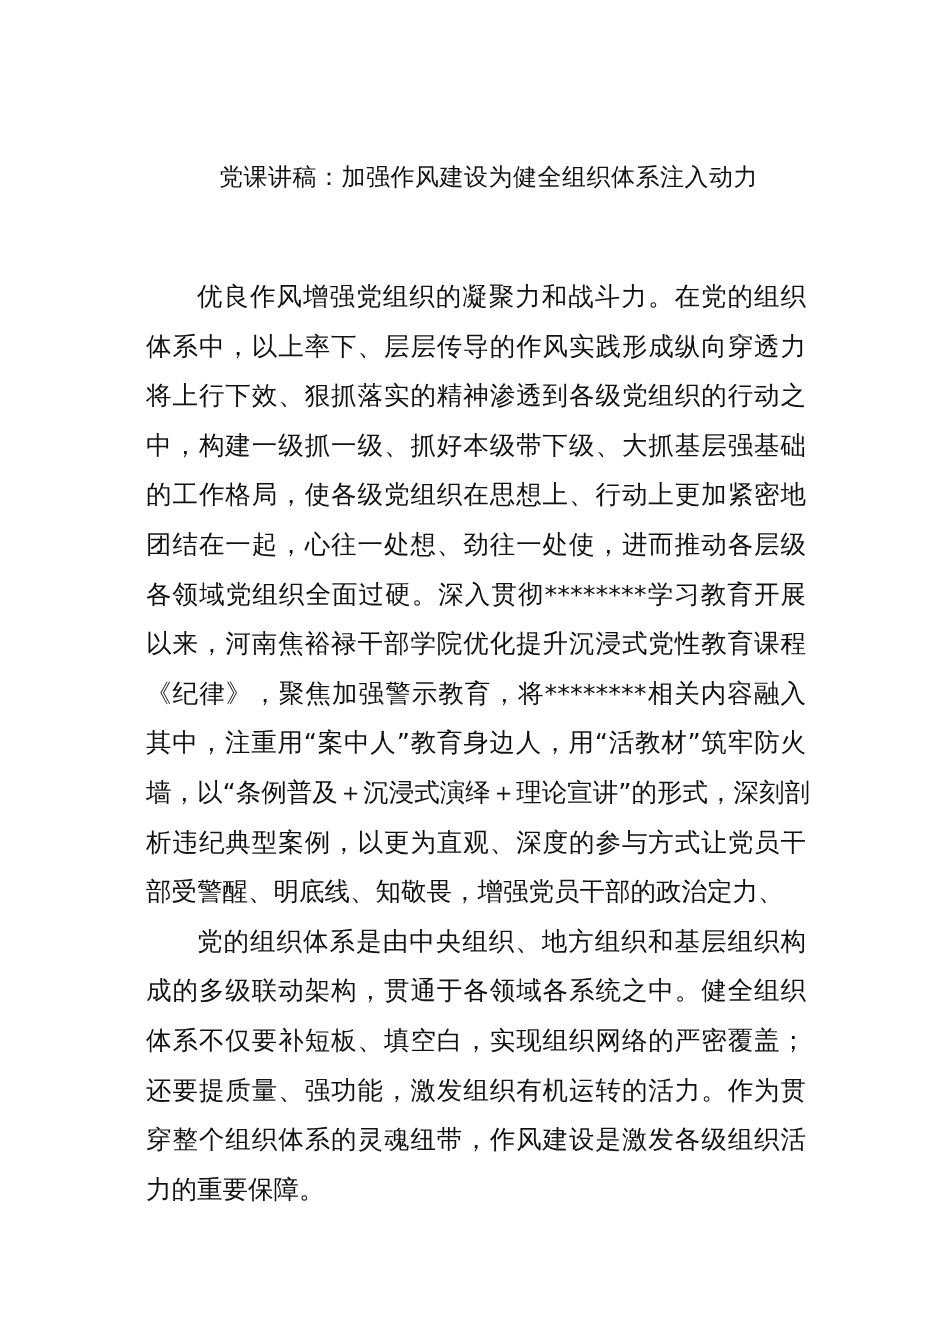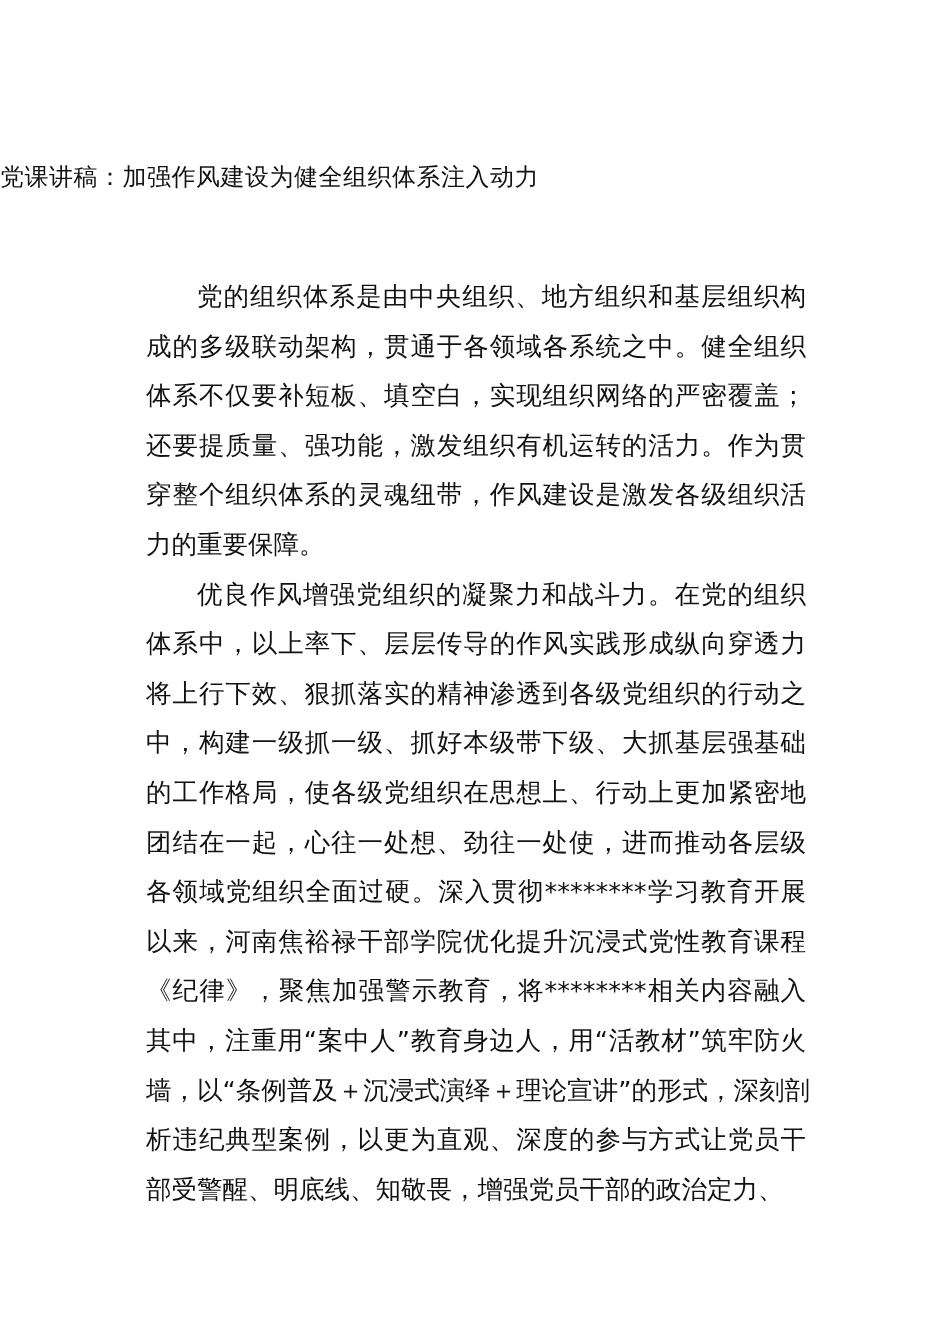--- a/index.html
+++ b/index.html
@@ -21,21 +21,21 @@
       top: 0;
       width: 950px;
       height: 1344px;
       background: #ffffff;
     }
     .title {
       position: absolute;
       left: 0;
       top: 160px;
       width: 758px;
-      text-align: left;
+      text-align: right;
       font-size: 24px;
       line-height: 34px;
       letter-spacing: 0.5px;
       white-space: nowrap;
     }
     .body-text {
       position: absolute;
       left: 146px;
       top: 272px;
       width: 660px;
@@ -62,38 +62,38 @@
 </head>
 <body>
 
 <div class="page">
 
   <div class="title">党课讲稿：加强作风建设为健全组织体系注入动力</div>
 
   <div class="body-text">
 
     <div class="para">
-      <span class="line indent">党的组织体系是由中央组织、地方组织和基层组织构</span>
-      <span class="line">成的多级联动架构，贯通于各领域各系统之中。健全组织</span>
-      <span class="line">体系不仅要补短板、填空白，实现组织网络的严密覆盖；</span>
-      <span class="line">还要提质量、强功能，激发组织有机运转的活力。作为贯</span>
-      <span class="line">穿整个组织体系的灵魂纽带，作风建设是激发各级组织活</span>
-      <span class="line last">力的重要保障。</span>
-    </div>
-
-    <div class="para">
       <span class="line indent">优良作风增强党组织的凝聚力和战斗力。在党的组织</span>
       <span class="line">体系中，以上率下、层层传导的作风实践形成纵向穿透力</span>
       <span class="line">将上行下效、狠抓落实的精神渗透到各级党组织的行动之</span>
       <span class="line">中，构建一级抓一级、抓好本级带下级、大抓基层强基础</span>
       <span class="line">的工作格局，使各级党组织在思想上、行动上更加紧密地</span>
       <span class="line">团结在一起，心往一处想、劲往一处使，进而推动各层级</span>
       <span class="line">各领域党组织全面过硬。深入贯彻********学习教育开展</span>
       <span class="line">以来，河南焦裕禄干部学院优化提升沉浸式党性教育课程</span>
       <span class="line">《纪律》，聚焦加强警示教育，将********相关内容融入</span>
       <span class="line">其中，注重用“案中人”教育身边人，用“活教材”筑牢防火</span>
       <span class="line">墙，以“条例普及＋沉浸式演绎＋理论宣讲”的形式，深刻剖</span>
       <span class="line">析违纪典型案例，以更为直观、深度的参与方式让党员干</span>
       <span class="line last">部受警醒、明底线、知敬畏，增强党员干部的政治定力、</span>
     </div>
 
+    <div class="para">
+      <span class="line indent">党的组织体系是由中央组织、地方组织和基层组织构</span>
+      <span class="line">成的多级联动架构，贯通于各领域各系统之中。健全组织</span>
+      <span class="line">体系不仅要补短板、填空白，实现组织网络的严密覆盖；</span>
+      <span class="line">还要提质量、强功能，激发组织有机运转的活力。作为贯</span>
+      <span class="line">穿整个组织体系的灵魂纽带，作风建设是激发各级组织活</span>
+      <span class="line last">力的重要保障。</span>
+    </div>
+
   </div>
 </div>
 
 </body></html>

